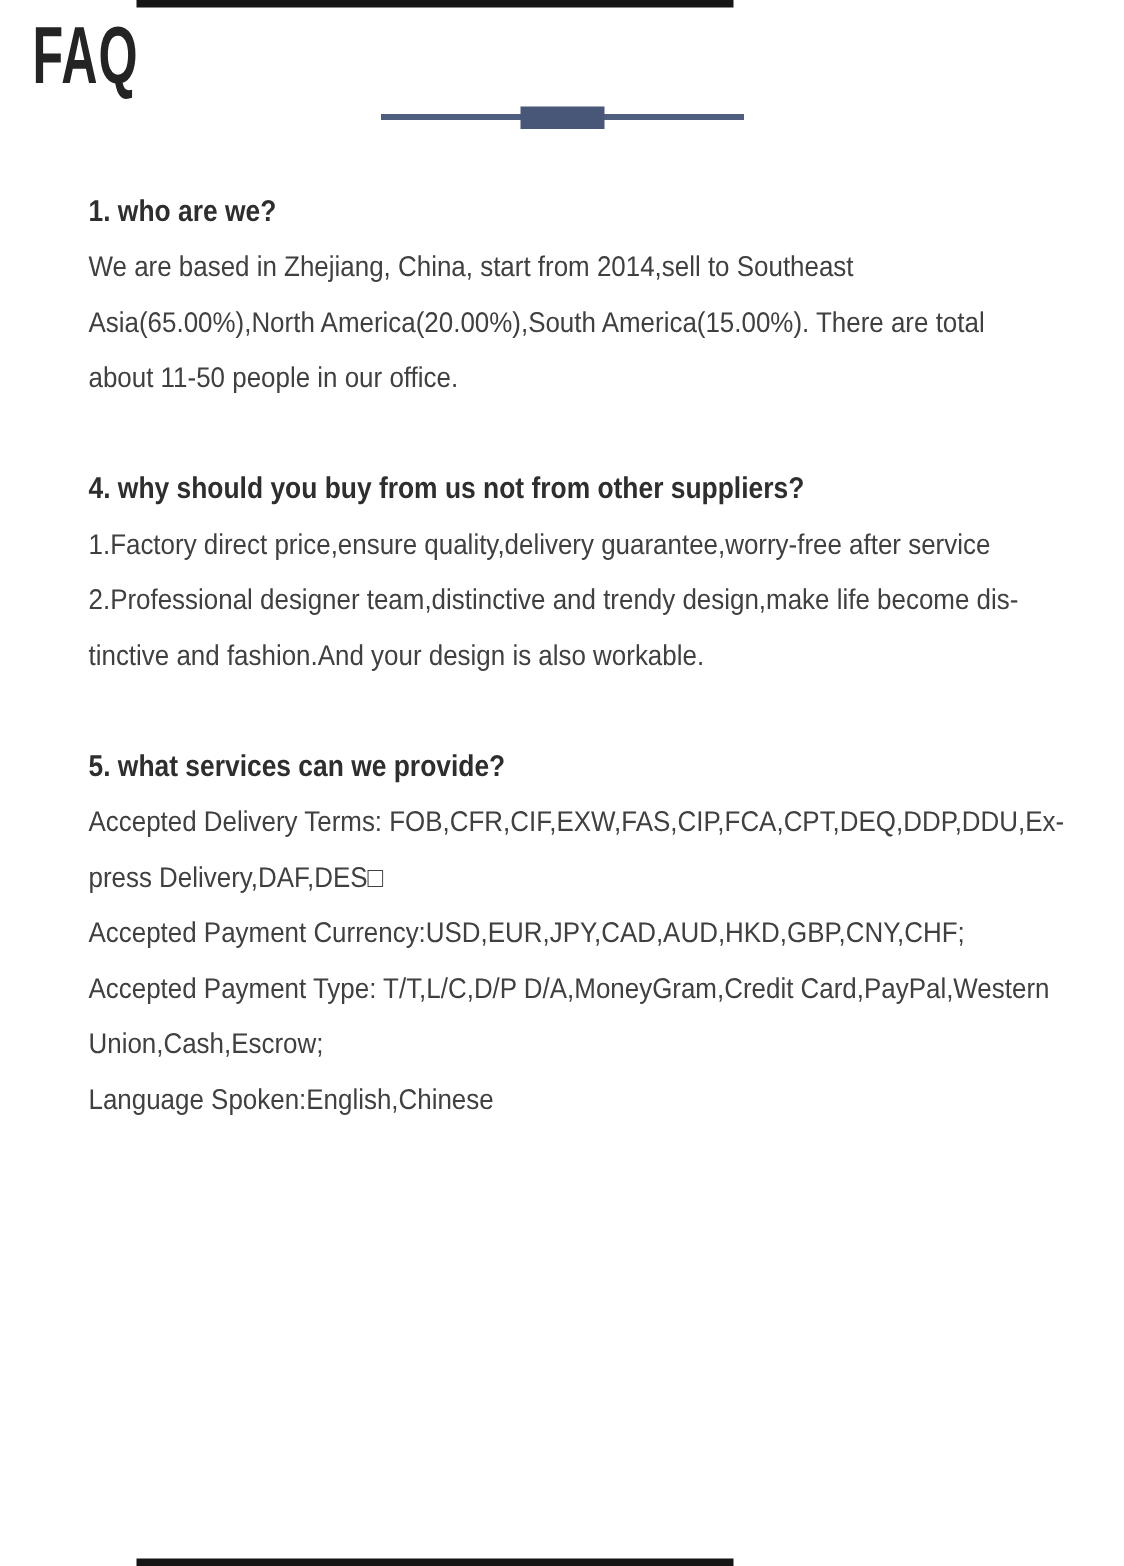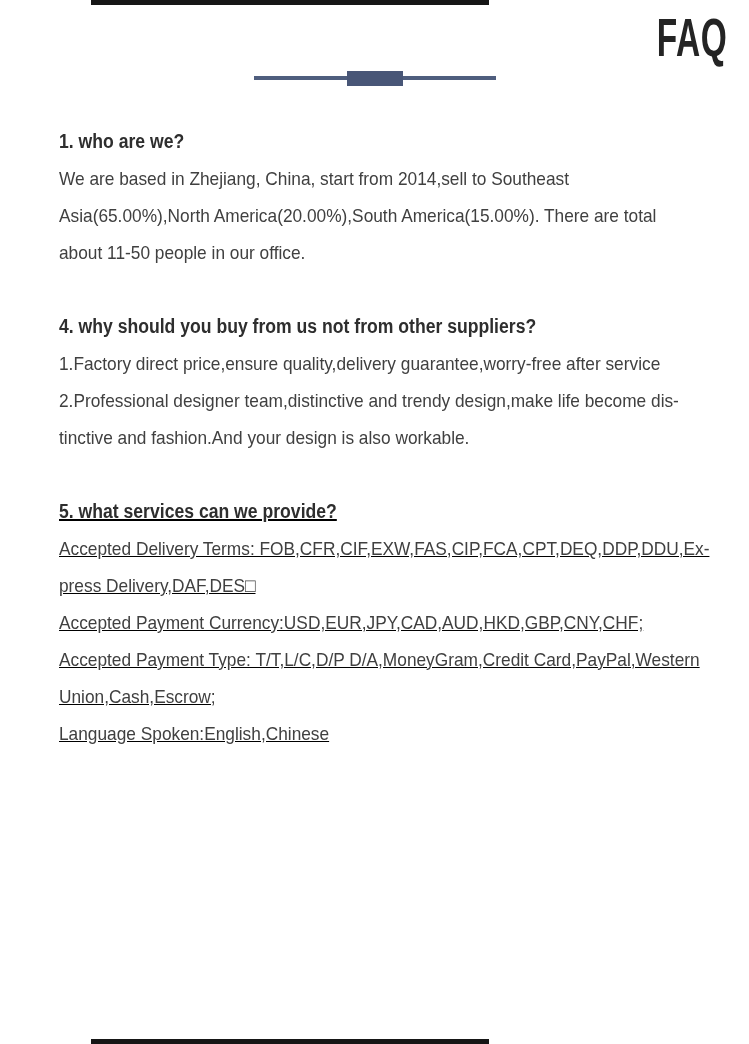--- a/index.html
+++ b/index.html
@@ -24,21 +24,21 @@
   .edge-bar {
     position: absolute;
     left: 91px;
     width: 398px;
     height: 5px;
     background: var(--section-edge);
   }
   .edge-bar.top { top: 0; }
   .edge-bar.bottom { bottom: 0; }
 
-  .faq-header { padding-top: 12px; text-align: right; }
+  .faq-header { padding-top: 12px; text-align: left; }
   .faq-header .title {
     display: inline-block;
     font-size: 54px;
     line-height: 50px;
     font-weight: bold;
     letter-spacing: 1px;
     color: var(--title-text);
     transform: scaleX(0.62);
     transform-origin: 50% 50%;
   }
@@ -60,21 +60,21 @@
     width: 56px; height: 15px;
     background: var(--divider-block);
   }
 
   .content {
     margin-top: 37px;
     padding: 0 10px 0 15px;
     margin-left: 44px;
   }
   .section { margin-bottom: 37px; }
-  .section:last-child { margin-bottom: 0; text-decoration: underline; }
+  .section:last-child { margin-bottom: 0; }
   .q {
     margin: 0;
     font-size: 20px;
     font-weight: bold;
     color: var(--heading-text);
     line-height: 37px;
     white-space: nowrap;
     transform: scaleX(0.88);
     transform-origin: 0 50%;
   }

